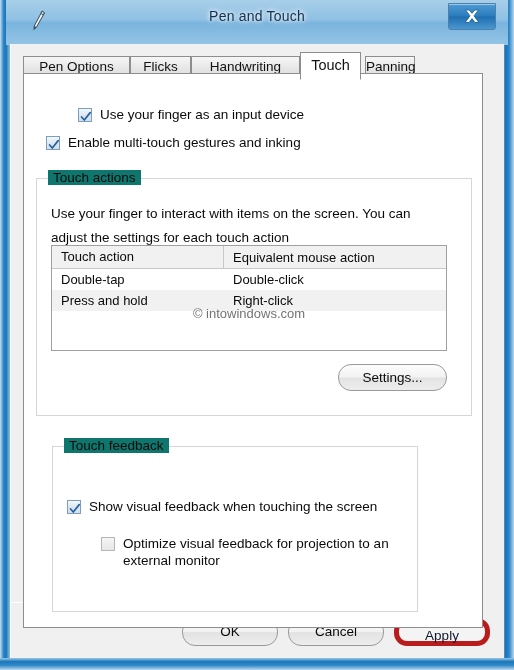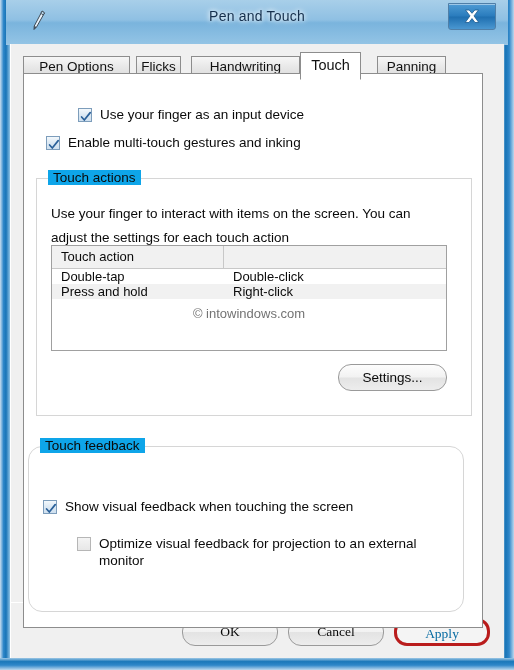--- a/index.html
+++ b/index.html
@@ -172,41 +172,41 @@
   
   .groupbox {
     position: absolute;
     border: 1px solid #d6d6d6;
     box-sizing: border-box;
     background: transparent;
   }
   .group-title {
     position: absolute;
     top: -9px; left: 11px;
-    background: #0ea5e9;
+    background: #0f766e;
     padding: 0 5px;
     font-size: 13.5px;
     color: #0a0a0a;
   }
   .group-desc {
     position: absolute;
     font-size: 13.5px;
     color: #0a0a0a;
     line-height: 24px;
   }
 
   
   #touch-table {
     position: absolute;
     border: 1px solid #a0a0a0;
     box-sizing: border-box;
     background: #ffffff;
     overflow: hidden;
   }
-  .trow { display: flex; height: 15px; align-items: center; }
+  .trow { display: flex; height: 21px; align-items: center; }
   .trow.header {
     background: #f1f1f1;
     border-bottom: 1px solid #c8c8c8;
     height: 22px;
   }
   .trow.alt { background: #f1f1f1; }
   .tcell {
     font-size: 13px;
     color: #0a0a0a;
     padding-left: 9px;
@@ -230,35 +230,34 @@
     box-sizing: border-box;
     border: 1px solid #9a9a9a;
     border-radius: 13px;
     background: linear-gradient(180deg,#fdfdfd 0%, #f2f2f2 48%, #e3e3e3 52%, #ededed 100%);
     font-size: 13.5px;
     color: #0a0a0a;
     text-align: center;
     cursor: default;
   }
   .btn.disabled {
-    border: 3px solid #b91c1c;
+    border: 5px solid #b91c1c;
     background: #f4f4f4;
-    color: #0369a1;
+    color: #0f172a;
   }
 
   
   #buttonbar {
     position: absolute;
     left: 0; bottom: 0;
     width: 404px;
     height: 56px;
     background: #f0f0f0;
     border-top: 1px solid #ffffff;
     box-sizing: border-box;
-    font-family: Liberation Serif, serif;
   }
 </style>
 </head>
 <body>
 
 <div id="window">
 
   <div id="frame-left"></div>
   <div id="frame-right"></div>
   <div id="frame-bottom"></div>
@@ -278,24 +277,24 @@
       <svg width="18" height="17" viewBox="0 0 18 17">
         <path d="M2.5 2 L6.2 2 L9 5.3 L11.8 2 L15.5 2 L11 7.9 L15.8 14.5 L12 14.5 L9 10.6 L6 14.5 L2.2 14.5 L7 7.9 Z" fill="#ffffff" stroke="#1b5b91" stroke-width="0.8" stroke-linejoin="round"></path>
       </svg>
     </div>
   </div>
 
   <div id="client">
 
     <div id="tabstrip">
       <div class="tab" style="left:0px;  width:107px;">Pen Options</div>
-      <div class="tab" style="left:113px; width:45px;">Flicks</div>
+      <div class="tab" style="left:107px; width:61px;">Flicks</div>
       <div class="tab" style="left:168px; width:109px;">Handwriting</div>
       <div class="tab selected" style="left:277px; width:61px;">Touch</div>
-      <div class="tab" style="left:354px; width:69px;">Panning</div>
+      <div class="tab" style="left:342px; width:50px;">Panning</div>
     </div>
 
     <div id="tabpage">
 
       <div class="cbrow" style="left:22px; top:32px;margin-left:32px;">
         <div class="cbox">
           <span class="tick">
             <svg width="12" height="12" viewBox="0 0 12 12">
               <path d="M1.6 6.0 L4.3 9.0 L10.2 1.6" fill="none" stroke="#2a6099" stroke-width="1.7" stroke-linecap="round" stroke-linejoin="round"></path>
             </svg>
@@ -316,36 +315,37 @@
       </div>
 
       <div class="groupbox" style="left:12px; top:104px; width:436px; height:238px;">
         <div class="group-title">Touch actions</div>
 
         <div class="group-desc" style="left:14px; top:23px; width:392px;">Use your finger to interact with items on the screen. You can adjust the settings for each touch action</div>
 
         <div id="touch-table" style="left:14px; top:66px; width:396px; height:106px;">
           <div class="trow header">
             <div class="tcell c1">Touch action</div>
+            <div class="tcell c2">Equivalent mouse action</div>
           </div>
           <div class="trow">
             <div class="tcell c1">Double-tap</div>
             <div class="tcell c2">Double-click</div>
           </div>
           <div class="trow alt">
             <div class="tcell c1">Press and hold</div>
             <div class="tcell c2">Right-click</div>
           </div>
           <div id="watermark">© intowindows.com</div>
         </div>
 
         <div class="btn" style="left:301px; top:185px; width:109px; height:27px; line-height:25px;">Settings...</div>
       </div>
 
-      <div class="groupbox" style="left:4px; top:372px; width:436px; height:166px;border-radius:14px;">
+      <div class="groupbox" style="left:28px; top:372px; width:366px; height:166px;">
         <div class="group-title">Touch feedback</div>
 
         <div class="cbrow" style="left:14px; top:51px;">
           <div class="cbox">
             <span class="tick">
               <svg width="12" height="12" viewBox="0 0 12 12">
                 <path d="M1.6 6.0 L4.3 9.0 L10.2 1.6" fill="none" stroke="#2a6099" stroke-width="1.7" stroke-linecap="round" stroke-linejoin="round"></path>
               </svg>
             </span>
           </div>

